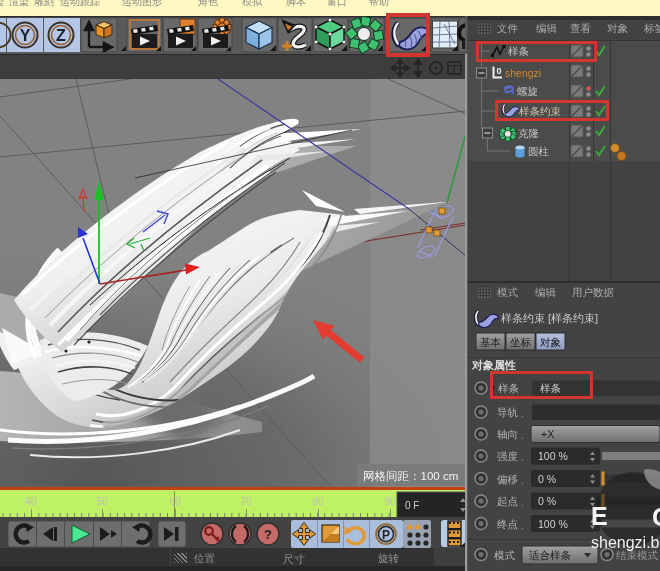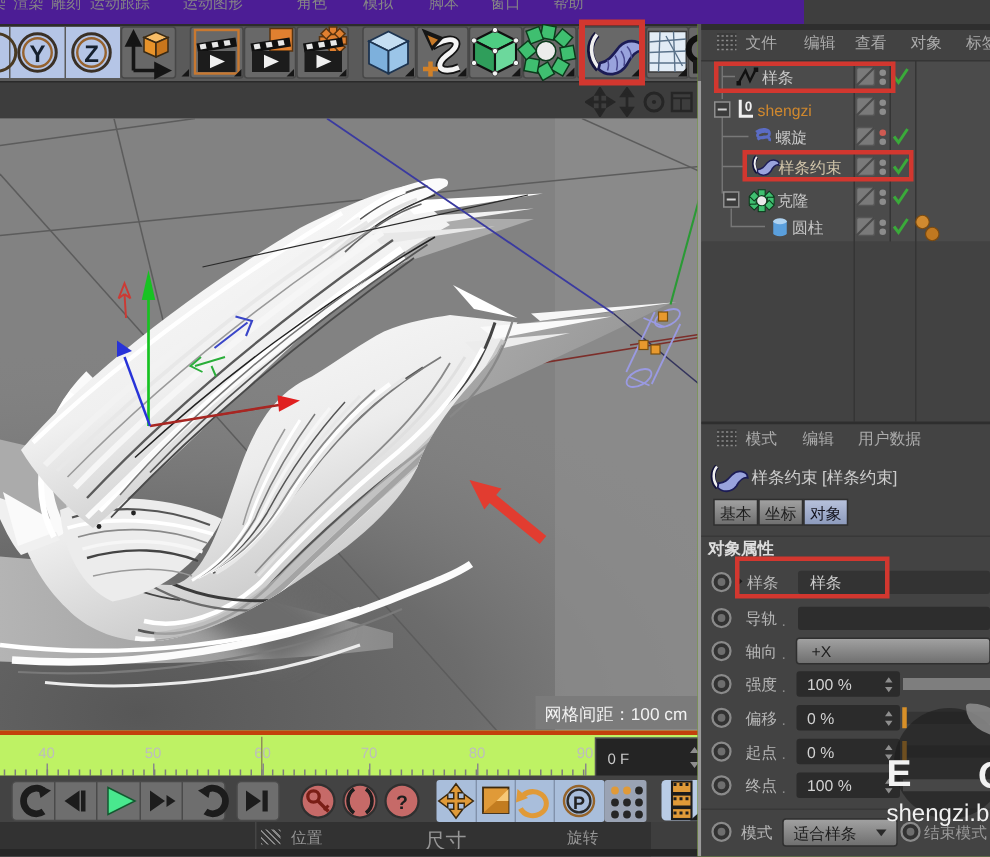--- a/index.html
+++ b/index.html
@@ -2,21 +2,21 @@
 <html><head><meta charset="utf-8">
 <style>
 html,body{margin:0;padding:0}
 body{width:660px;height:571px;position:relative;overflow:hidden;
   font-family:"Liberation Sans",sans-serif;background:#3e3e3e}
 .abs{position:absolute}
 .txt{position:absolute;white-space:nowrap}
 </style></head>
 <body>
 
-<div class="abs" style="left:0;top:0;width:536px;height:16px;background:#4c1d95;overflow:hidden">
+<div class="abs" style="left:0;top:0;width:660px;height:16px;background:#fef9c3;overflow:hidden">
   <div class="txt" style="left:0;top:-5px;color:#868686;font-size:10px;letter-spacing:0">
     <span style="position:absolute;left:-6px">染</span>
     <span style="position:absolute;left:9px">渲染</span>
     <span style="position:absolute;left:34px">雕刻</span>
     <span style="position:absolute;left:60px">运动跟踪</span>
     <span style="position:absolute;left:122px">运动图形</span>
     <span style="position:absolute;left:198px">角色</span>
     <span style="position:absolute;left:242px">模拟</span>
     <span style="position:absolute;left:286px">脚本</span>
     <span style="position:absolute;left:327px">窗口</span>
@@ -571,26 +571,26 @@
         <rect x="457" y="541" width="2" height="2"></rect>
     <polygon points="469,547 469,539 460,547"></polygon>
   </g>
 </svg>
 </div>
 
 <div class="abs" style="left:0;top:548px;width:434px;height:23px;background:#323232">
   <div class="abs" style="left:170px;top:0;width:1px;height:18px;background:#454545"></div>
   <div class="abs" style="left:174px;top:5px;width:13px;height:10px;background:repeating-linear-gradient(45deg,#888 0 1px,transparent 1px 3px)"></div>
   <div class="txt" style="left:194px;top:4px;font-size:10.5px;color:#969696">位置</div>
-  <div class="txt" style="left:283px;top:4px;font-size:14px;color:#969696">尺寸</div>
+  <div class="txt" style="left:283px;top:4px;font-size:11px;color:#969696">尺寸</div>
   <div class="txt" style="left:378px;top:4px;font-size:10.5px;color:#969696">旋转</div>
   <div class="abs" style="left:0;top:18px;width:467px;height:5px;background:#262626"></div>
 </div>
 
-<div class="abs" id="rightpanel" style="left:465px;top:16px;width:195px;height:555px;background:#84cc16">
+<div class="abs" id="rightpanel" style="left:465px;top:16px;width:195px;height:555px;background:#7dd3fc">
 <svg width="195" height="555" viewBox="465 16 195 555" font-family="Liberation Sans">
   <defs>
     <linearGradient id="btnG" x1="0" y1="0" x2="0" y2="1">
       <stop offset="0" stop-color="#a2a2a2"></stop>
           <stop offset="1" stop-color="#6e6e6e"></stop>
     </linearGradient>
     <linearGradient id="tabSel" x1="0" y1="0" x2="0" y2="1">
       <stop offset="0" stop-color="#b8c2dc"></stop>
           <stop offset="1" stop-color="#8c9abc"></stop>
     </linearGradient>

